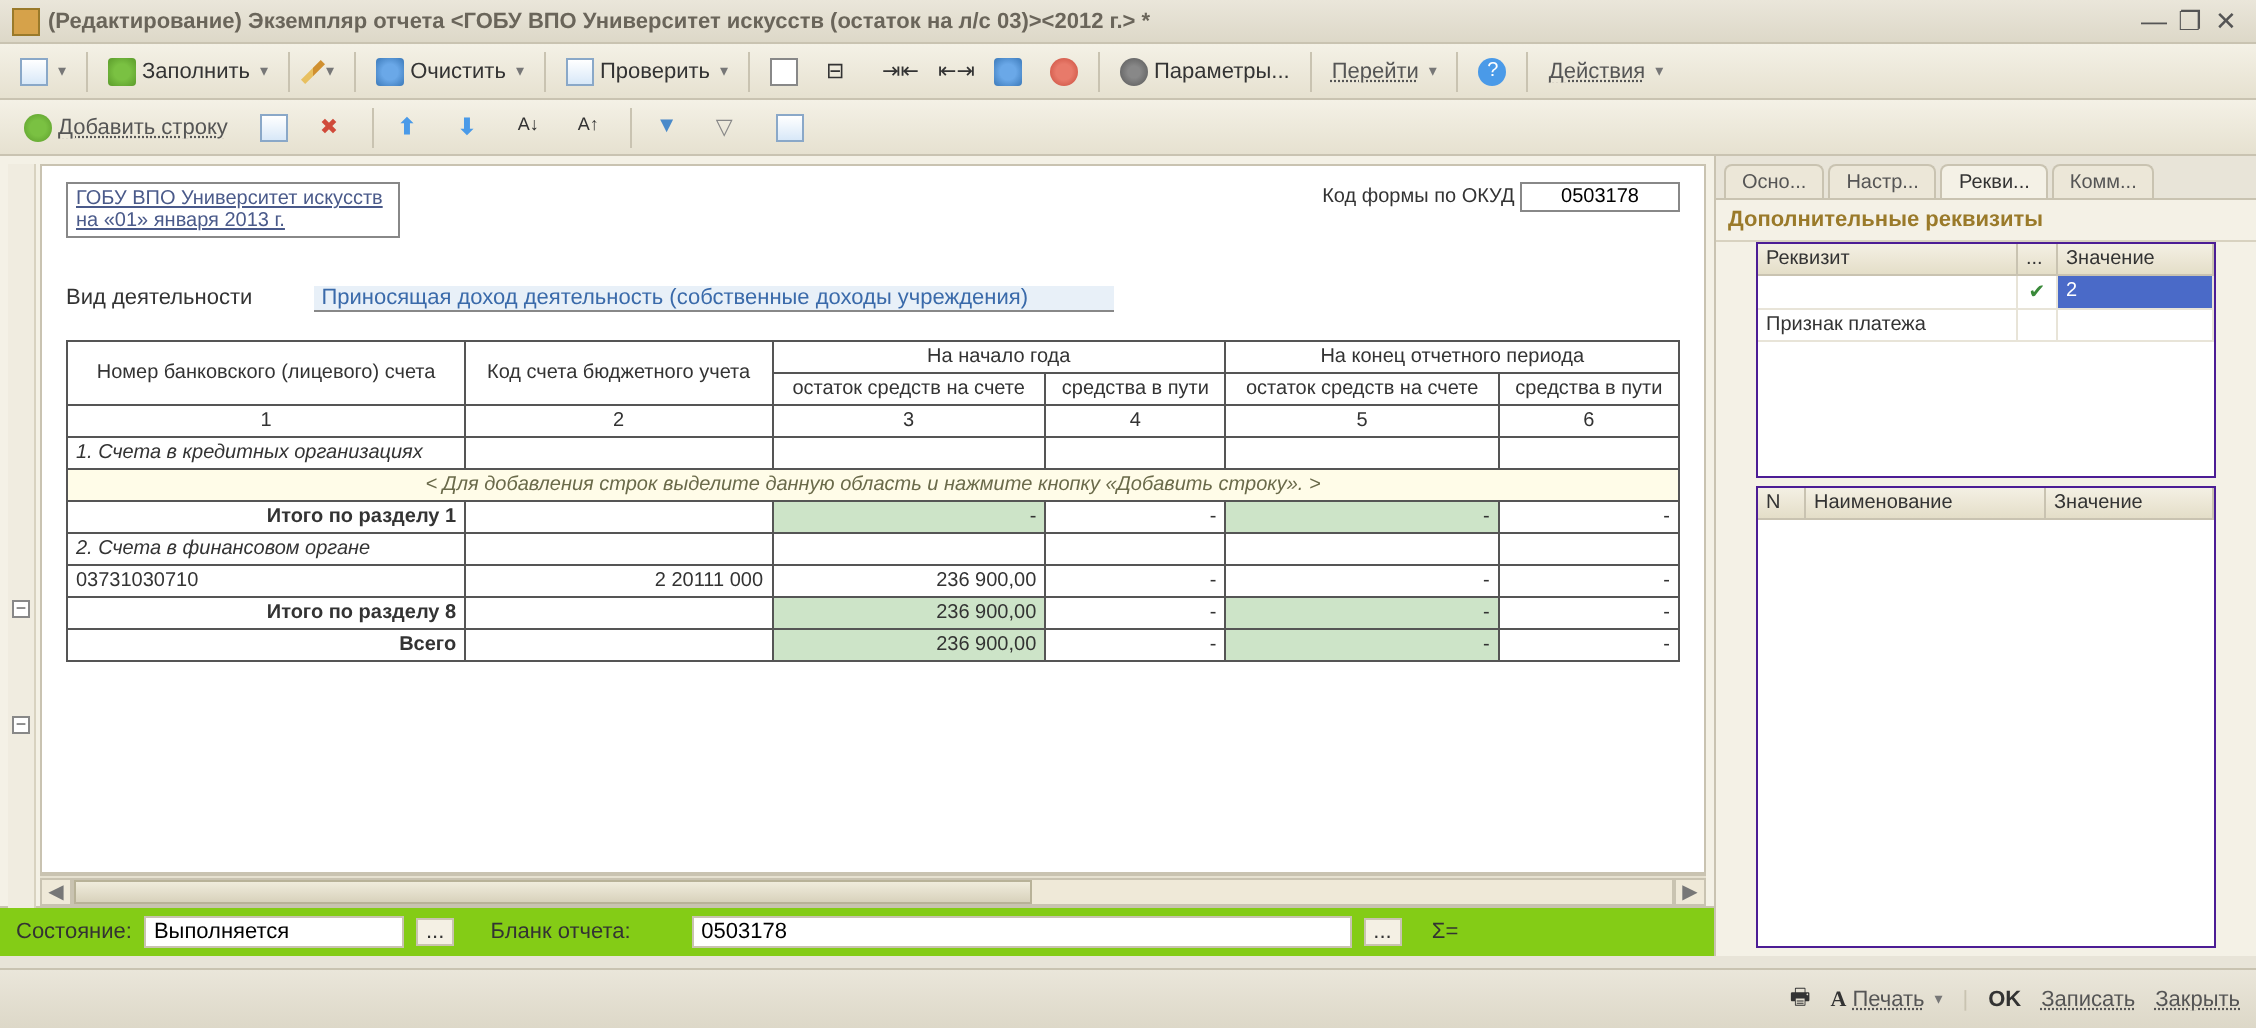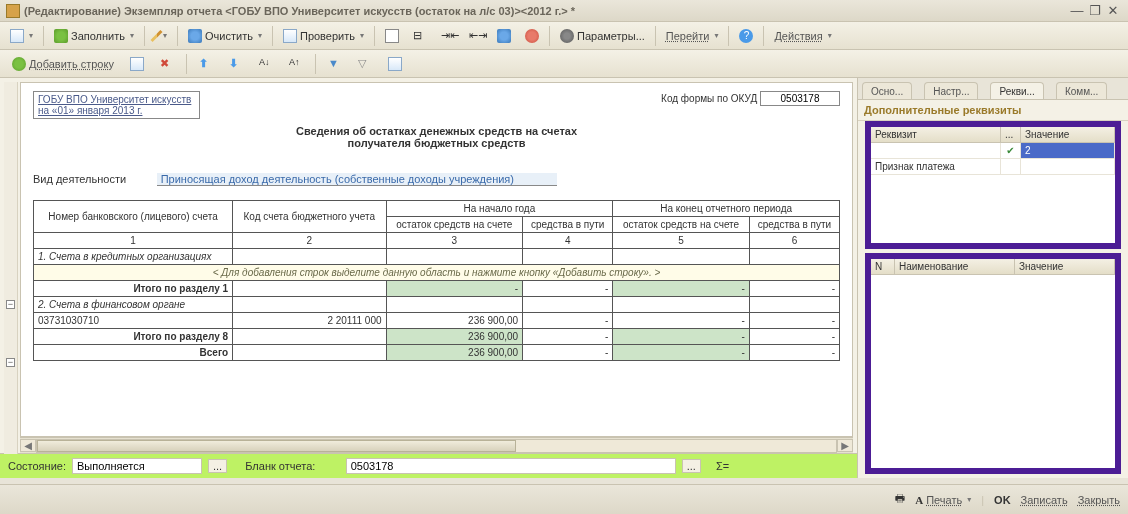--- a/index.html
+++ b/index.html
@@ -42,29 +42,29 @@
   table.rep th { font-weight: normal; background: #fff; }
   table.rep .section { text-align: left; font-style: italic; background: #fff; }
   table.rep .addrow { background: #fffce8; font-style: italic; color: #6a6a4a; text-align:center;}
   table.rep .total-label { text-align: right; font-weight: bold; background: #fff; }
   table.rep td.num { text-align: right; }
   table.rep td.greencell { background: #cde4c8; }
   .hscroll { height: 16px; background: #e6e1d0; border-top: 1px solid #c9c3b1; margin: 0 4px 0 20px; display:flex; align-items:center; position:relative;}
   .hscroll .track { flex:1; background:#efe9d8; height:14px; border:1px solid #c9c3b1; position:relative;}
   .hscroll .thumb { position:absolute; left:0; width:60%; height:100%; background: linear-gradient(#f0ecdc,#d8d2bc); border:1px solid #b8b298;}
   .hscroll .arr { width:16px; text-align:center; font-size:10px; color:#777; cursor:pointer; border:1px solid #c9c3b1; background:#efe9d8;}
-  .status-row { display: flex; align-items: center; gap: 6px; padding: 4px 8px; background: #bef264; border-top: 1px solid #c9c3b1; }
+  .status-row { display: flex; align-items: center; gap: 6px; padding: 4px 8px; background: #84cc16; border-top: 1px solid #c9c3b1; }
   .status-row input { border: 1px solid #c9c3b1; background: #fff; padding: 1px 4px; font-size: 11px; }
   .status-row .dots { border: 1px solid #c9c3b1; background: #f4f0e4; padding: 0 4px; cursor: pointer; font-size:11px;}
   .right { width: 270px; background: #f4f1e6; display: flex; flex-direction: column; }
-  .tabs { display: flex; height: 22px; align-items: flex-end; padding: 0 4px; gap: 12px; background: #e8e4d8; border-bottom:1px solid #c9c3b1;}
+  .tabs { display: flex; height: 22px; align-items: flex-end; padding: 0 4px; gap: 2px; background: #e8e4d8; border-bottom:1px solid #c9c3b1;}
   .tab { padding: 3px 8px 2px; border: 1px solid #c9c3b1; border-bottom: none; border-radius: 4px 4px 0 0; background: #ece7d8; font-size: 10px; cursor: pointer; color:#555;}
   .tab.active { background: #f4f1e6; font-weight: normal; color:#333;}
   .panel-title { color: #9a7a2a; font-weight: bold; padding: 4px 6px; font-size: 11px; border-bottom: 1px solid #d8d2c0; background:#f4f1e6;}
-  .rgrid { border: 6px solid #4c1d95; background: #fff; margin: 0 7px 4px; }
+  .rgrid { border: 1px solid #4c1d95; background: #fff; margin: 0 20px 4px; }
   .rgrid .ghdr { display: flex; background: linear-gradient(#f4f0e4,#e4dec8); border-bottom: 1px solid #c9c3b1; }
   .rgrid .ghdr div { padding: 2px 4px; border-right: 1px solid #c9c3b1; font-size:10px;}
   .rgrid .grow { display: flex; border-bottom: 1px solid #e8e4d8; }
   .rgrid .grow div { padding: 2px 4px; border-right: 1px solid #e8e4d8; font-size:10px; overflow:hidden; white-space:nowrap; text-overflow:ellipsis;}
   .rgrid .grow.sel { color:#fff; }
   .rgrid .grow.sel div:last-child { background:#4a6ac8;}
   .rgrid-body { height: 100px; overflow: auto; }
   .rgrid2-body { height: 120px; overflow:auto;}
   .footer { position: absolute; bottom: 0; left: 0; right: 0; height: 30px; background: linear-gradient(#eae6da,#ddd8c8); border-top: 1px solid #c9c3b1; display: flex; align-items: center; justify-content: flex-end; padding: 0 8px; gap: 10px; }
   .footer .fbtn { cursor: pointer; display:flex; align-items:center; gap:3px;}
@@ -190,24 +190,20 @@
       <div class="hdr-block">
         <span class="org-box">
           <div>ГОБУ ВПО Университет искусств</div>
           <div>на «01» января 2013 г.</div>
         </span>
         <span class="okud">
           <span>Код формы по ОКУД</span>
           <input value="0503178" style="">
         </span>
       </div>
-      <div class="rtitle">
-        <div>Сведения об остатках денежных средств на счетах</div>
-        <div>получателя бюджетных средств</div>
-      </div>
       <div class="activity-row">
         <span>Вид деятельности</span>
         &nbsp;&nbsp;&nbsp;&nbsp;&nbsp;&nbsp;&nbsp;&nbsp;
         <span class="activity-val">Приносящая доход деятельность (собственные доходы учреждения)</span>
       </div>
 
       <table class="rep">
         <tbody>
             <tr>
           <th rowspan="2">Номер банковского (лицевого) счета</th>

